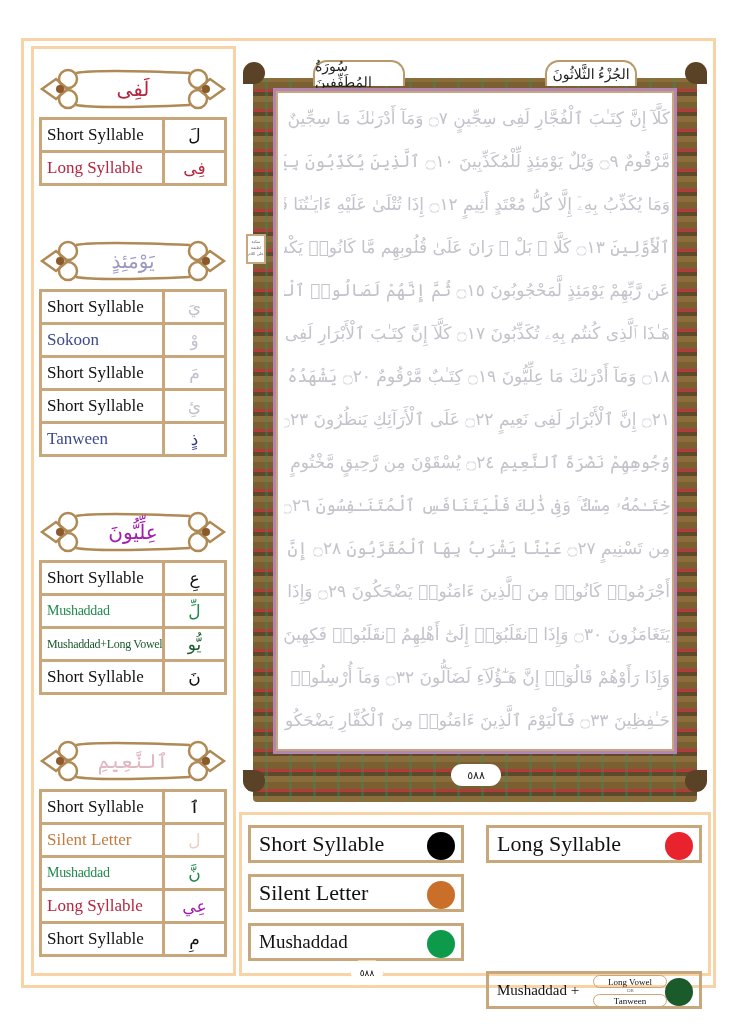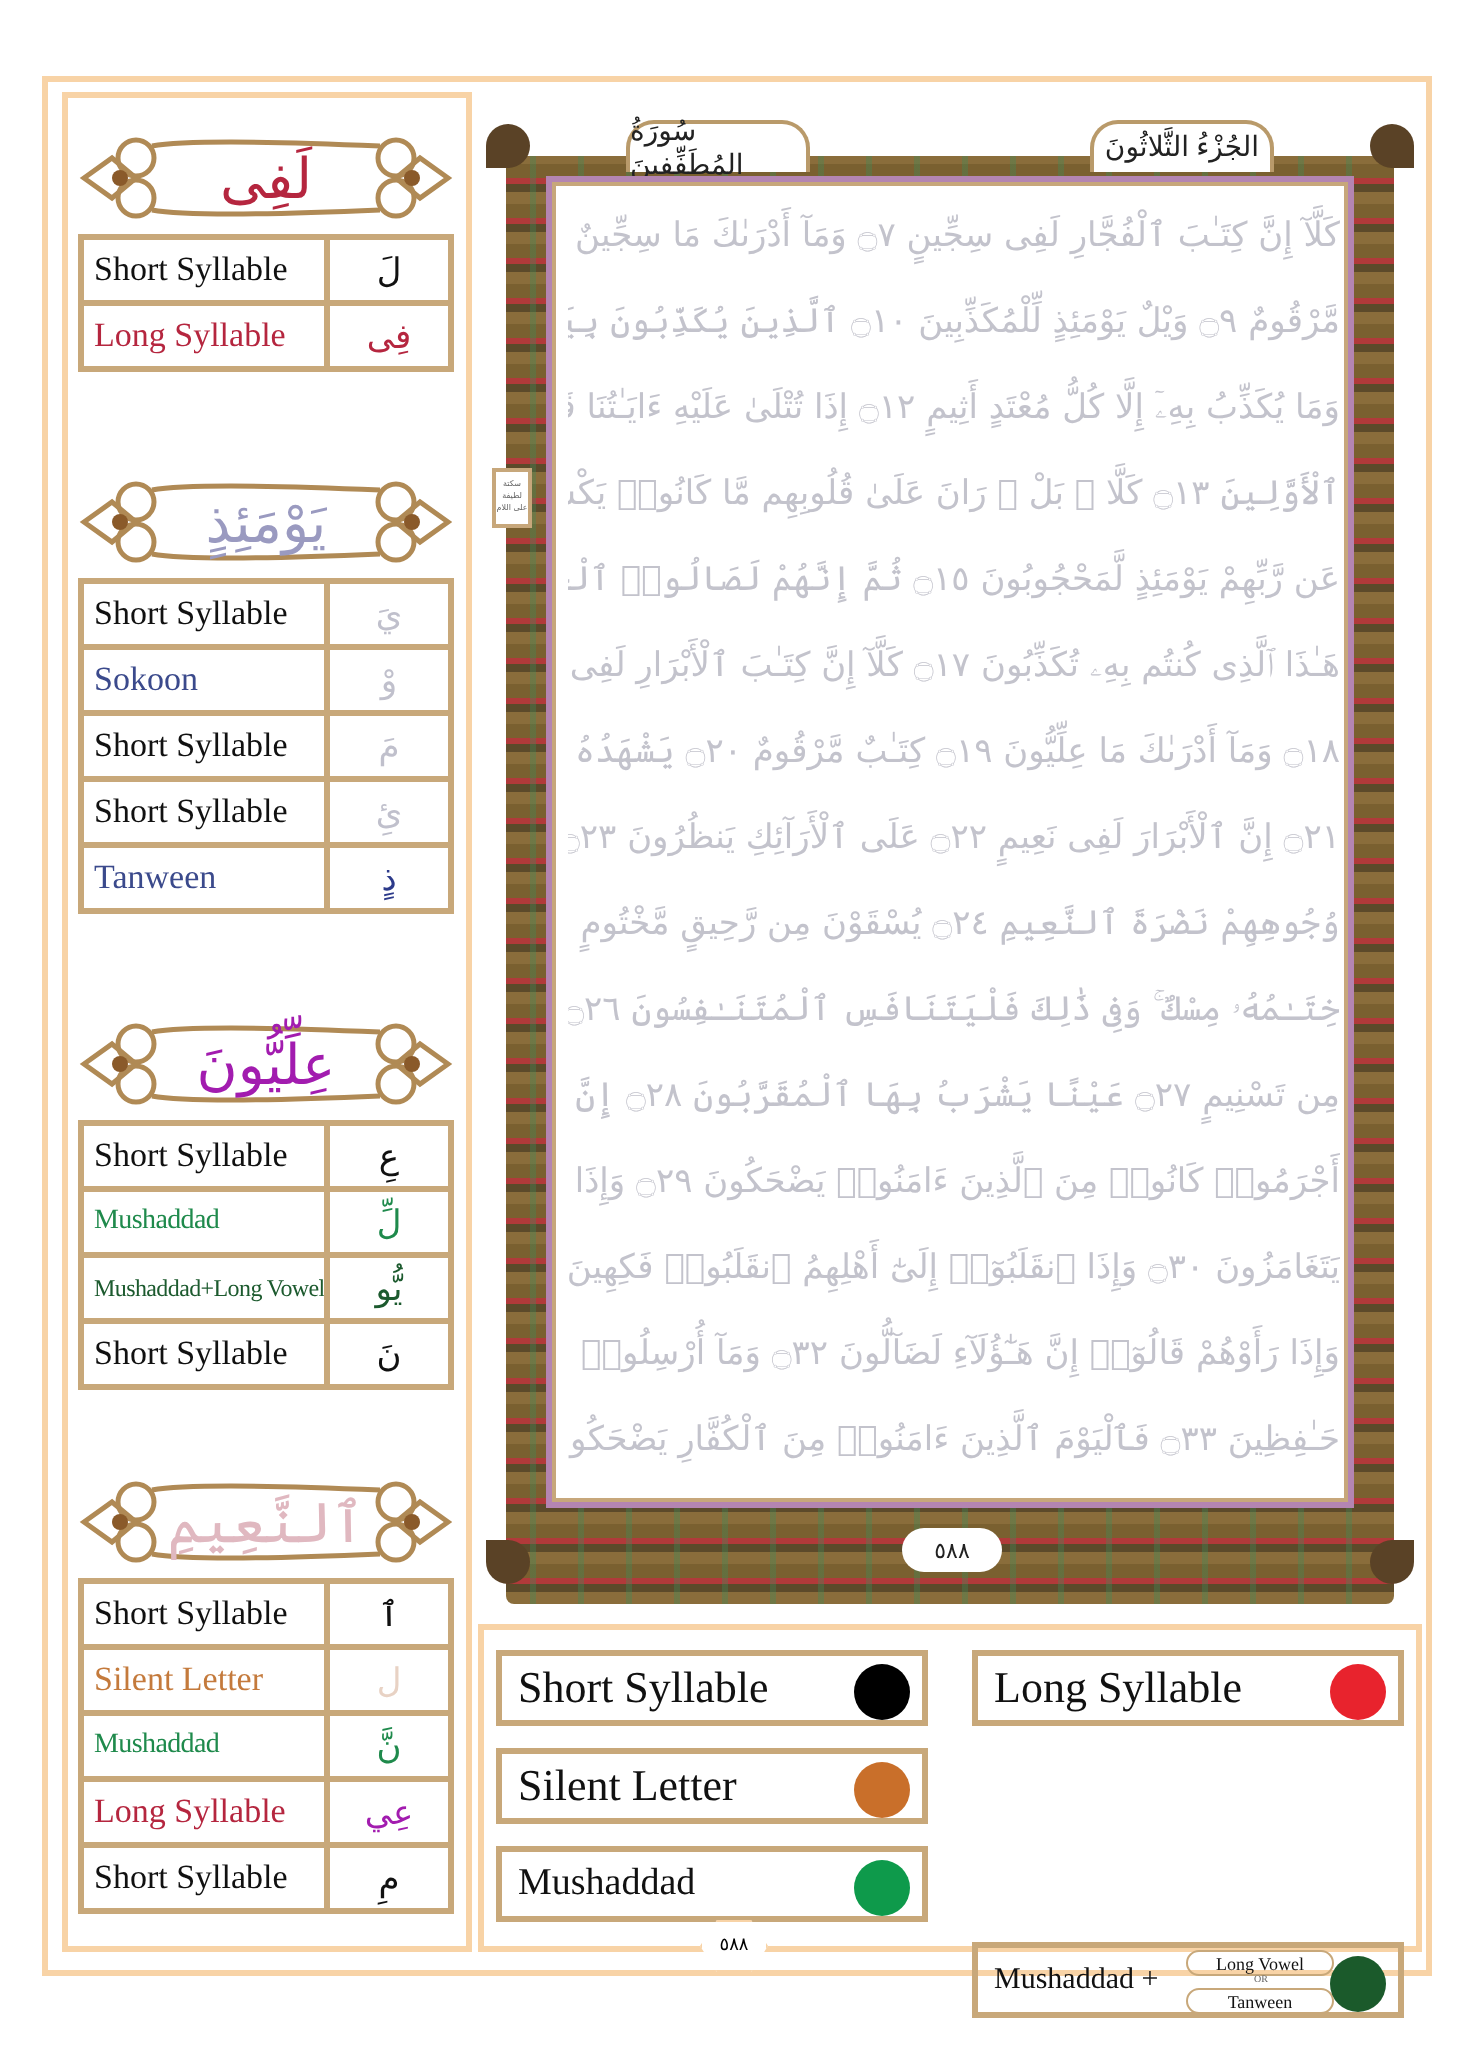--- a/index.html
+++ b/index.html
@@ -5,21 +5,21 @@
   * { box-sizing: border-box; margin: 0; padding: 0; }
   html, body { width: 731px; height: 1024px; background: #ffffff; overflow: hidden; }
   body { position: relative; font-family: "Liberation Serif", serif; }
 
   .outer-frame { position: absolute; left: 21px; top: 38px; width: 695px; height: 950px; border: 3px solid #f8d3a6; }
   .side-panel { position: absolute; left: 31px; top: 46px; width: 205px; height: 930px; border: 3px solid #f8d3a6; background: #fff; }
 
   .word-group { position: absolute; left: 4px; width: 190px; }
   .cartouche { position: relative; height: 56px; display: flex; align-items: center; justify-content: center; }
   .cartouche svg { position: absolute; left: 0; top: 0; }
-  .cartouche .word { position: relative; font-family: "DejaVu Serif", serif; font-size: 28px; }
+  .cartouche .word { position: relative; font-family: "DejaVu Serif", serif; font-size: 20px; }
 
   .syll-table { border: 3px solid #c8a87a; border-bottom: none; width: 188px; margin-left: 1px; }
   .syll-row { display: flex; height: 33px; border-bottom: 3px solid #c8a87a; }
   .syll-label { width: 123px; border-right: 3px solid #c8a87a; padding-left: 5px; display: flex; align-items: center; font-size: 17px; white-space: nowrap; overflow: hidden; }
   .syll-label.small { font-size: 14px; letter-spacing: -0.3px; }
   .syll-glyph { flex: 1; display: flex; align-items: center; justify-content: center; font-family: "DejaVu Serif", serif; font-size: 17px; }
 
   .mushaf { position: absolute; left: 239px; top: 46px; width: 472px; height: 760px; }
   .header-row { position: absolute; left: 0; top: 10px; width: 472px; height: 32px; }
   .header-tag { position: absolute; top: 4px; height: 26px; border: 2px solid #b99a6a; border-bottom: none; border-radius: 14px 14px 0 0; background: #fff; font-family: "DejaVu Serif", serif; font-size: 14px; display: flex; align-items: center; justify-content: center; color: #222; }

